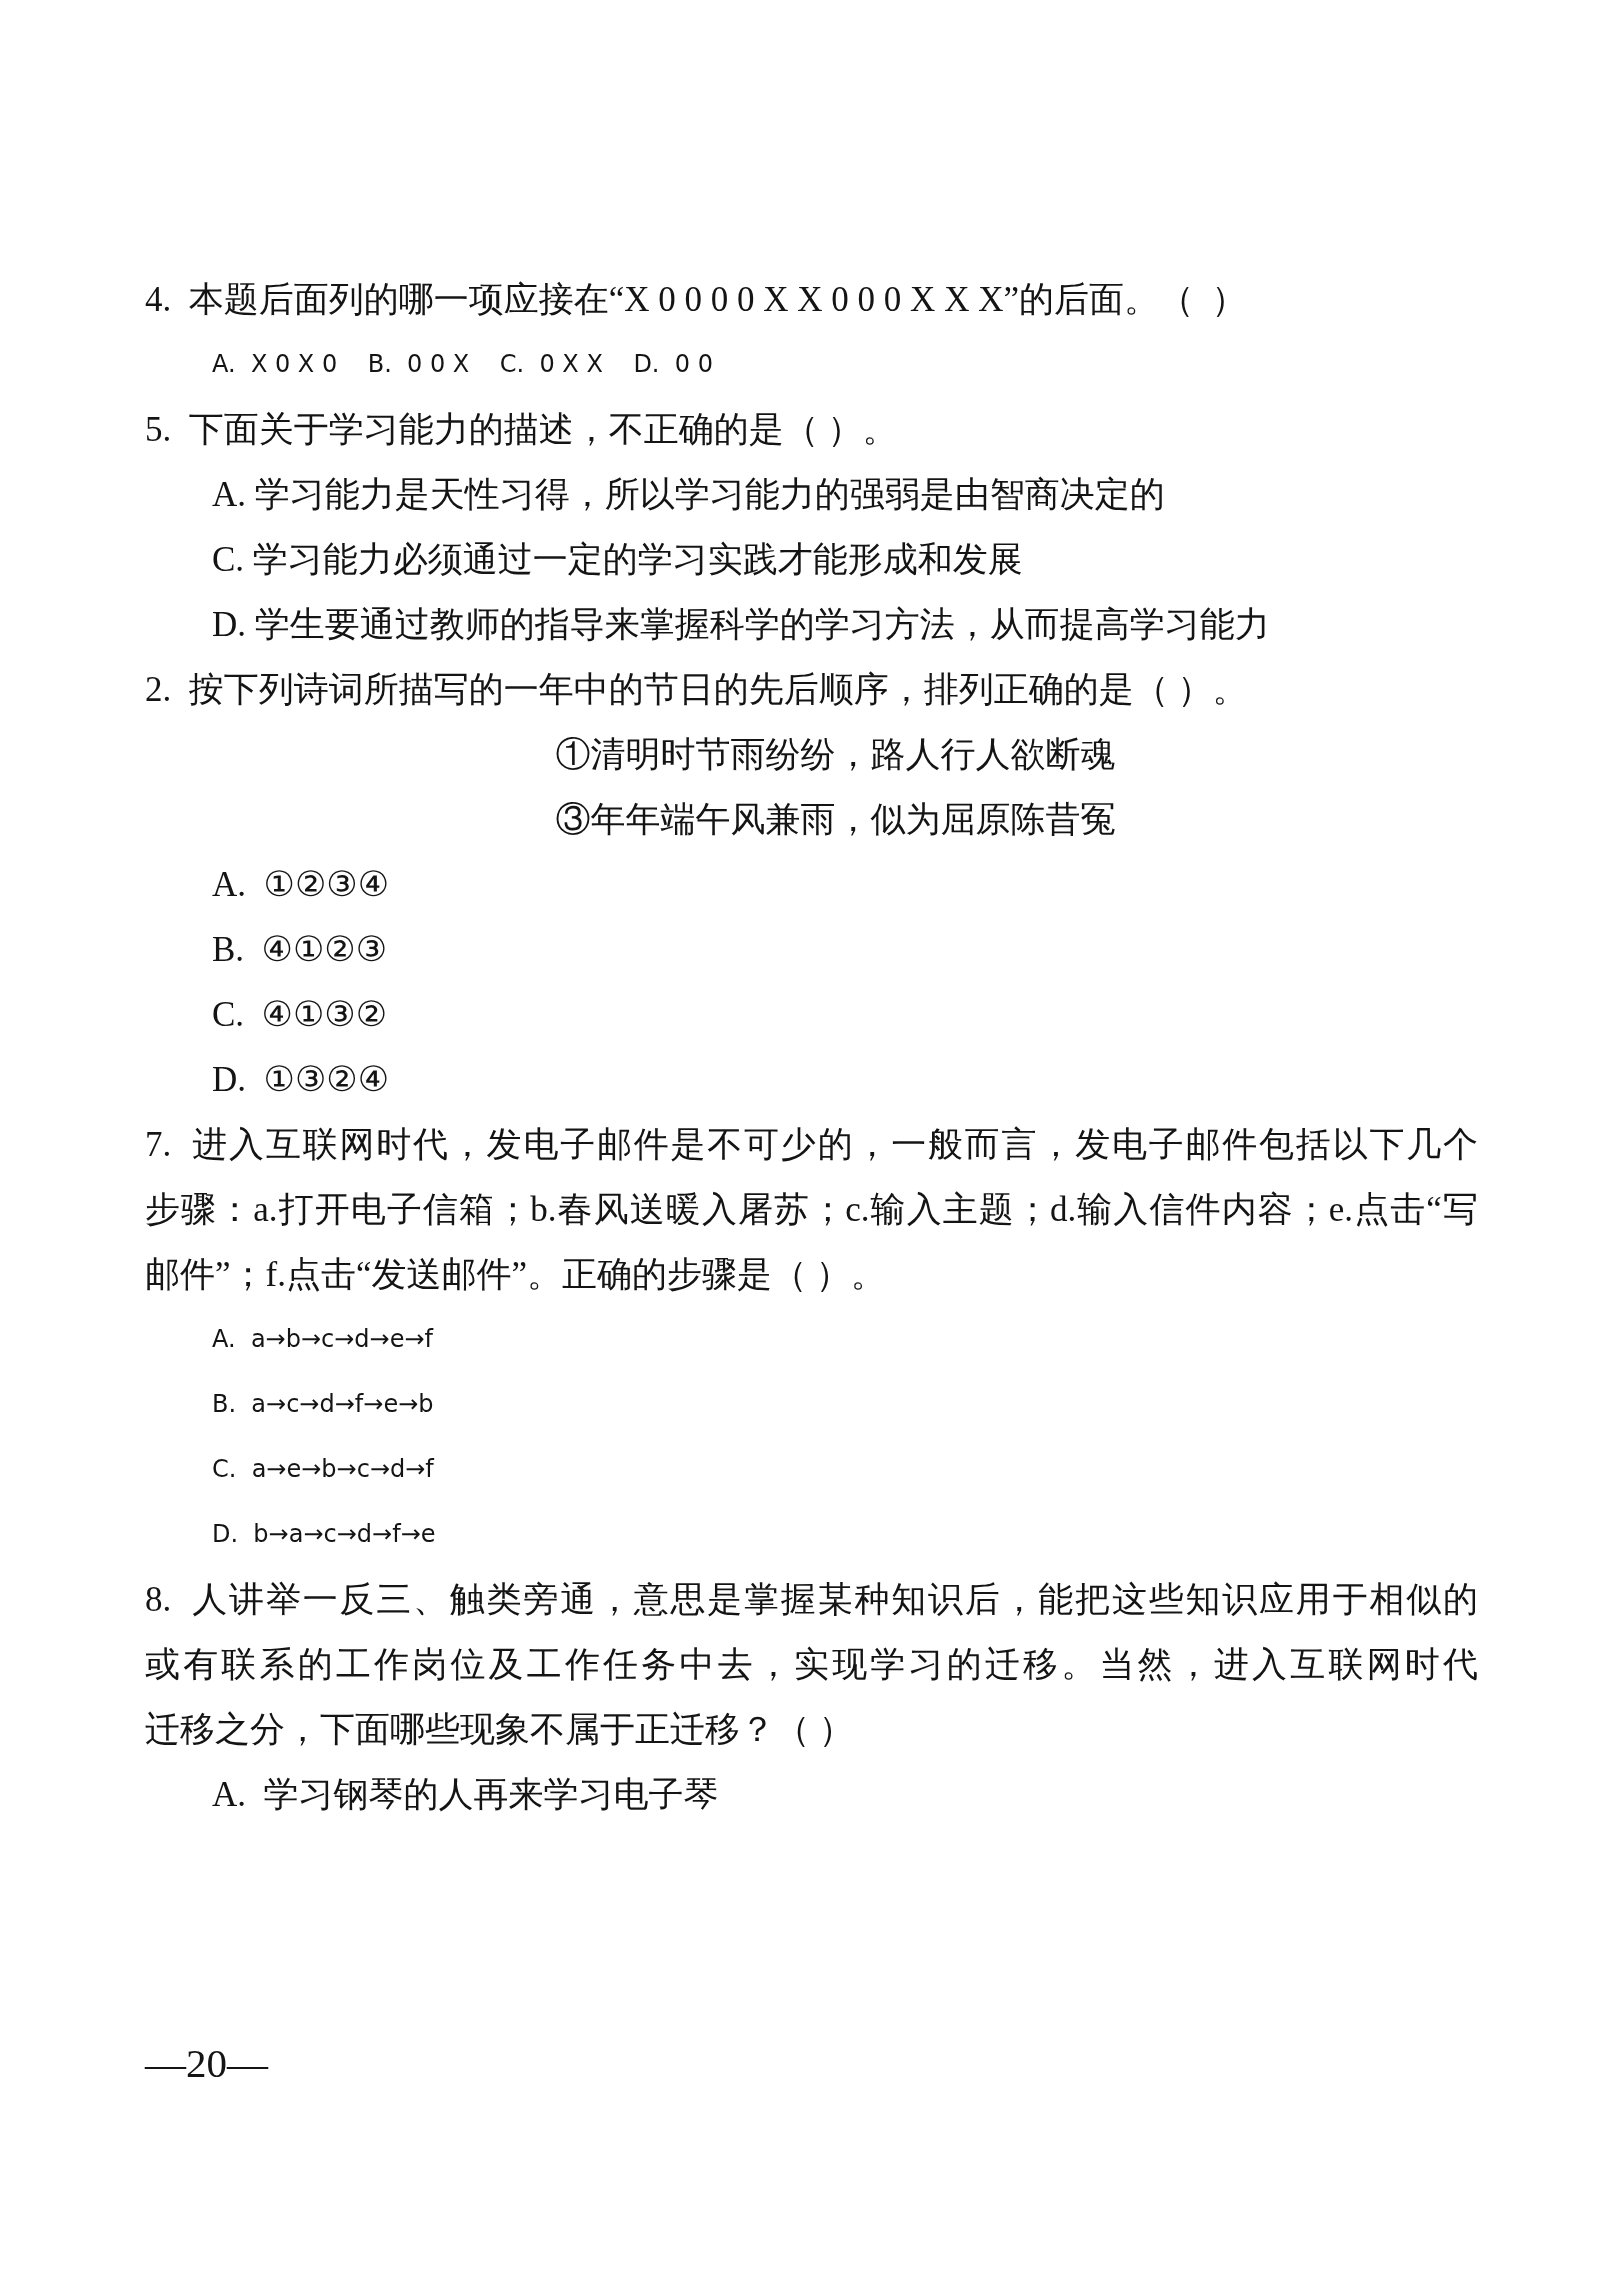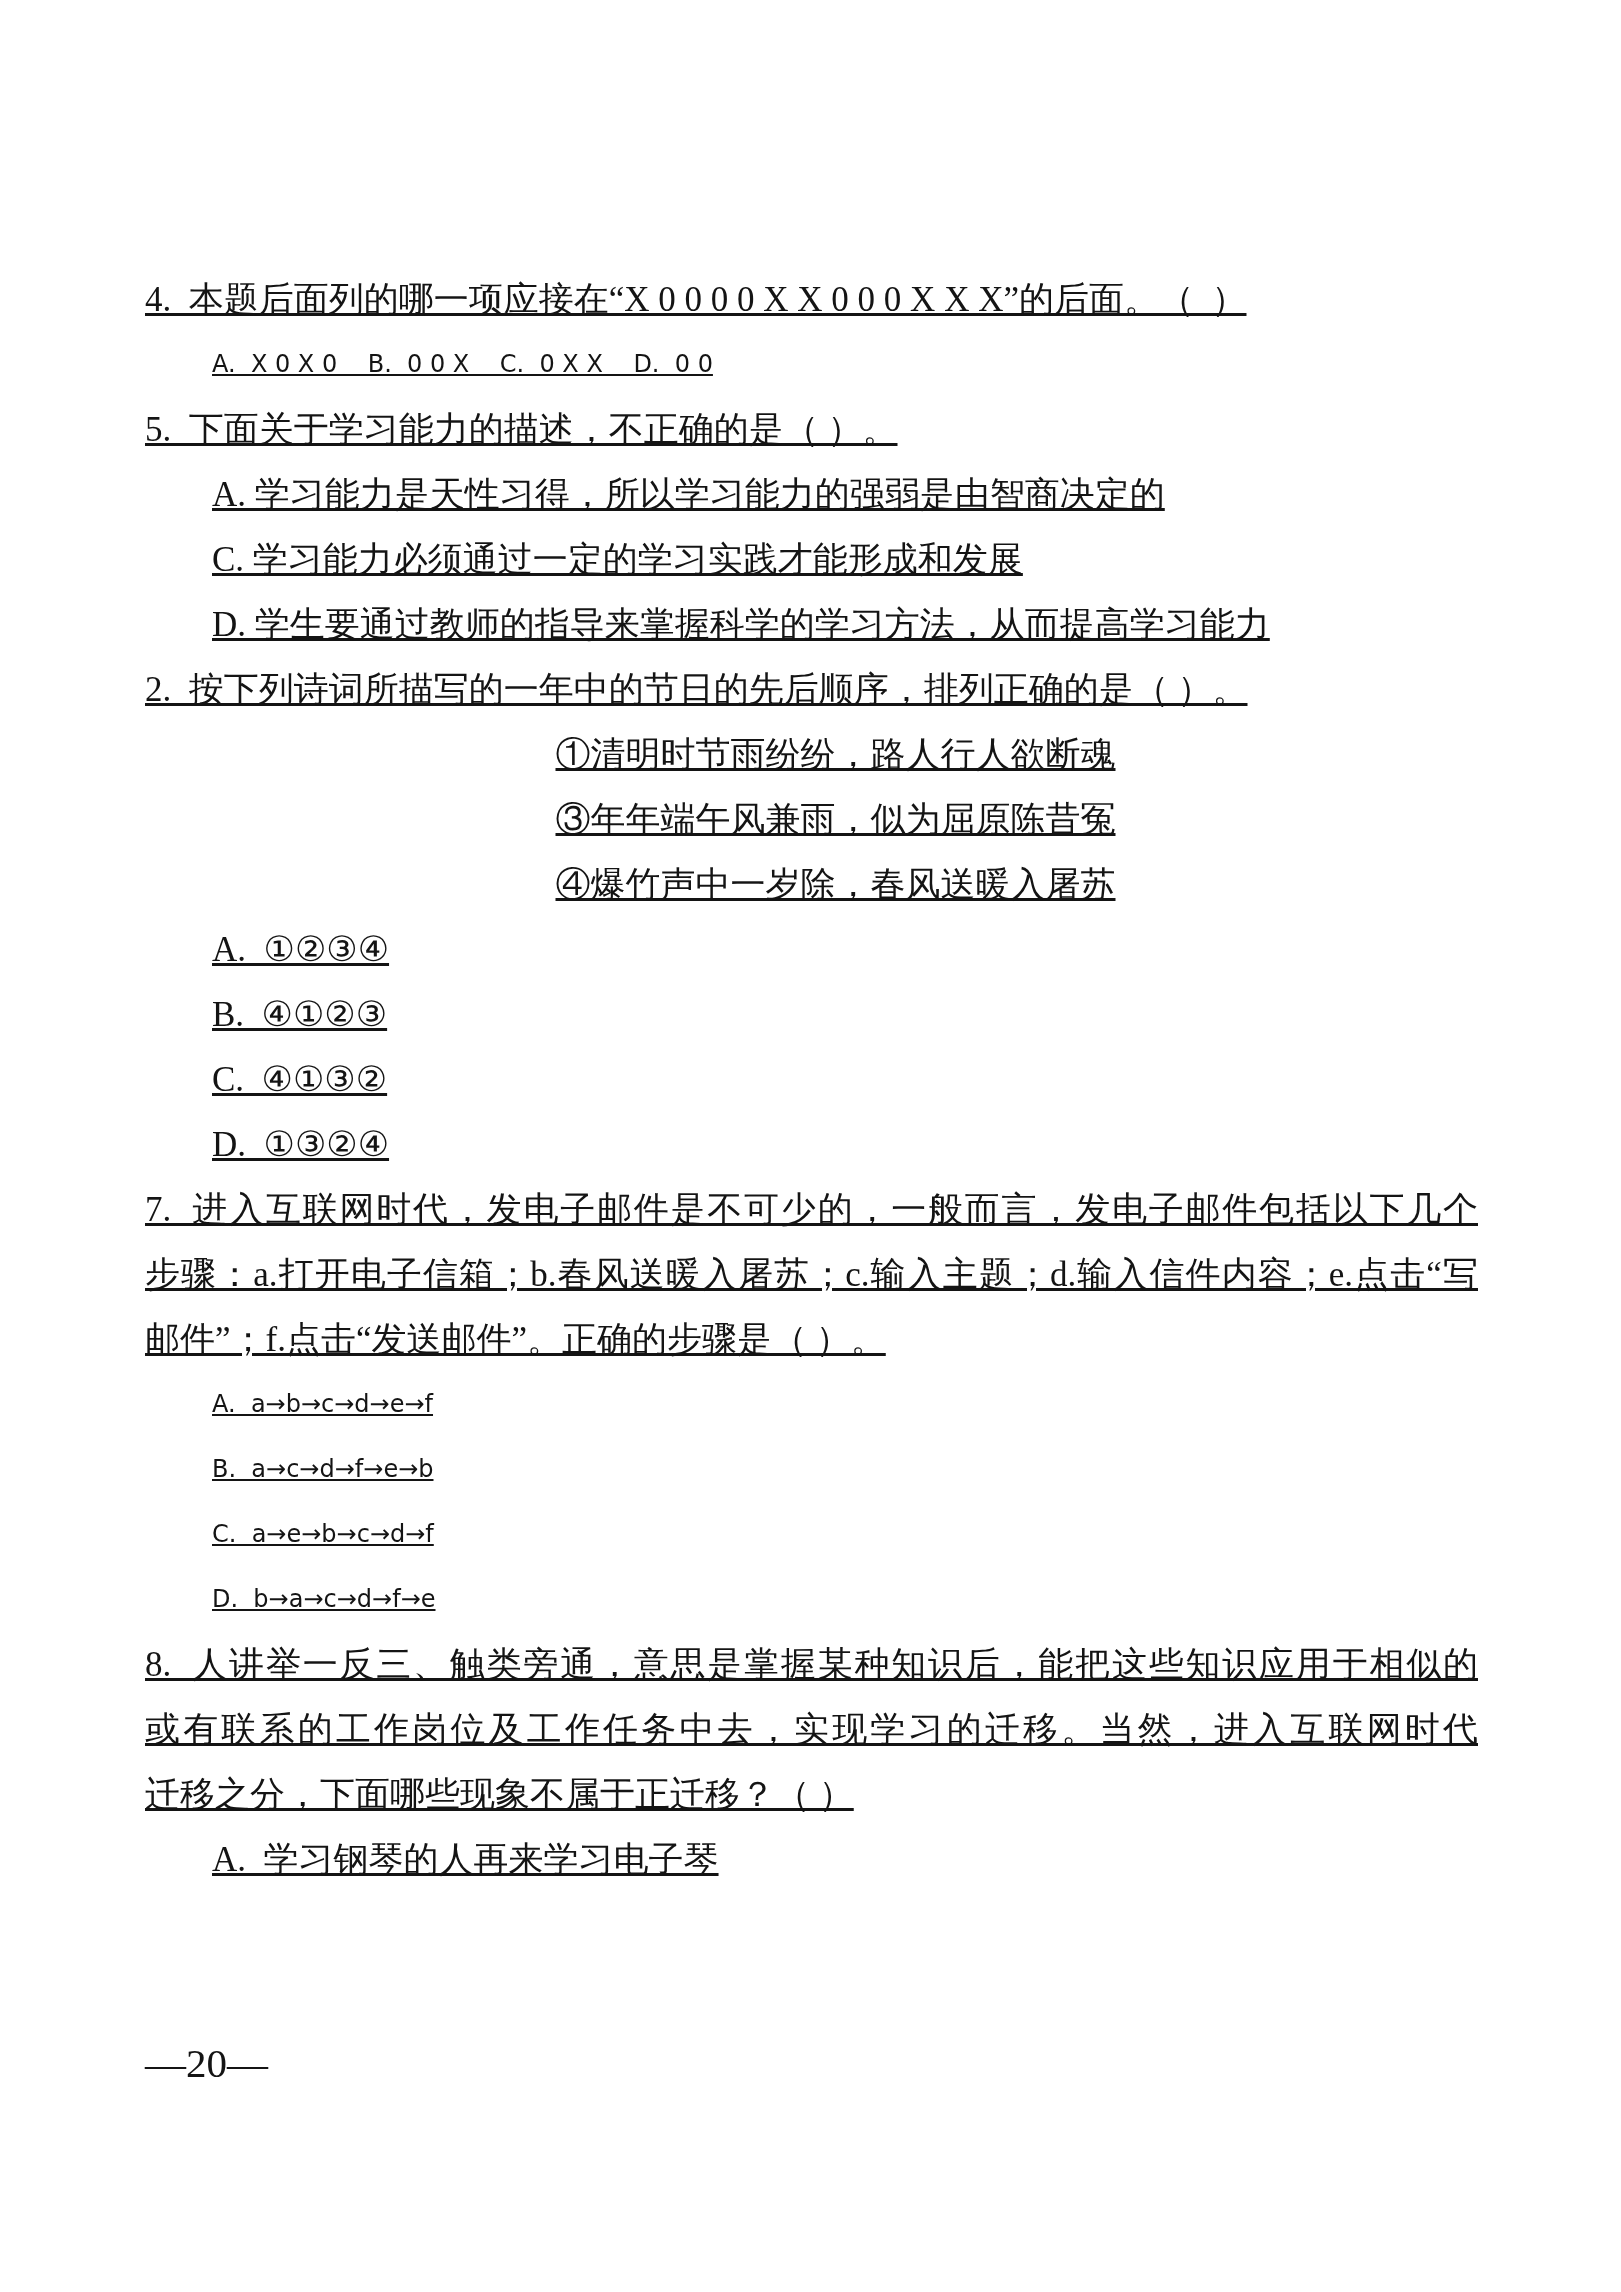--- a/index.html
+++ b/index.html
@@ -20,21 +20,20 @@
     position: absolute;
     top: 267px;
     left: 145px;
     width: 1333px;
   }
   .line {
     font-size: 35px;
     line-height: 65px;
     white-space: pre-wrap;
     word-break: keep-all;
-    text-decoration: underline;
   }
   
   .just {
     text-align: justify;
     text-align-last: justify;
   }
   .item {
     padding-left: 48px;   
     text-align: center;
   }
@@ -71,21 +70,20 @@
       <div class="line">5.  下面关于学习能力的描述，不正确的是（ ）。</div>
       <div class="line opt">A. 学习能力是天性习得，所以学习能力的强弱是由智商决定的</div>
       <div class="line opt">C. 学习能力必须通过一定的学习实践才能形成和发展</div>
       <div class="line opt">D. 学生要通过教师的指导来掌握科学的学习方法，从而提高学习能力</div>
     </section>
 
     <section>
       <div class="line">2.  按下列诗词所描写的一年中的节日的先后顺序，排列正确的是（ ）。</div>
       <div class="line item">①清明时节雨纷纷，路人行人欲断魂</div>
       <div class="line item">③年年端午风兼雨，似为屈原陈昔冤</div>
-      <div class="line item">④爆竹声中一岁除，春风送暖入屠苏</div>
       <div class="line opt">A.  ①②③④</div>
       <div class="line opt">B.  ④①②③</div>
       <div class="line opt">C.  ④①③②</div>
       <div class="line opt">D.  ①③②④</div>
     </section>
 
     <section>
       <div class="line just">7.  进入互联网时代，发电子邮件是不可少的，一般而言，发电子邮件包括以下几个</div>
       <div class="line just">步骤：a.打开电子信箱；b.春风送暖入屠苏；c.输入主题；d.输入信件内容；e.点击“写</div>
       <div class="line">邮件”；f.点击“发送邮件”。正确的步骤是（ ）。</div>

